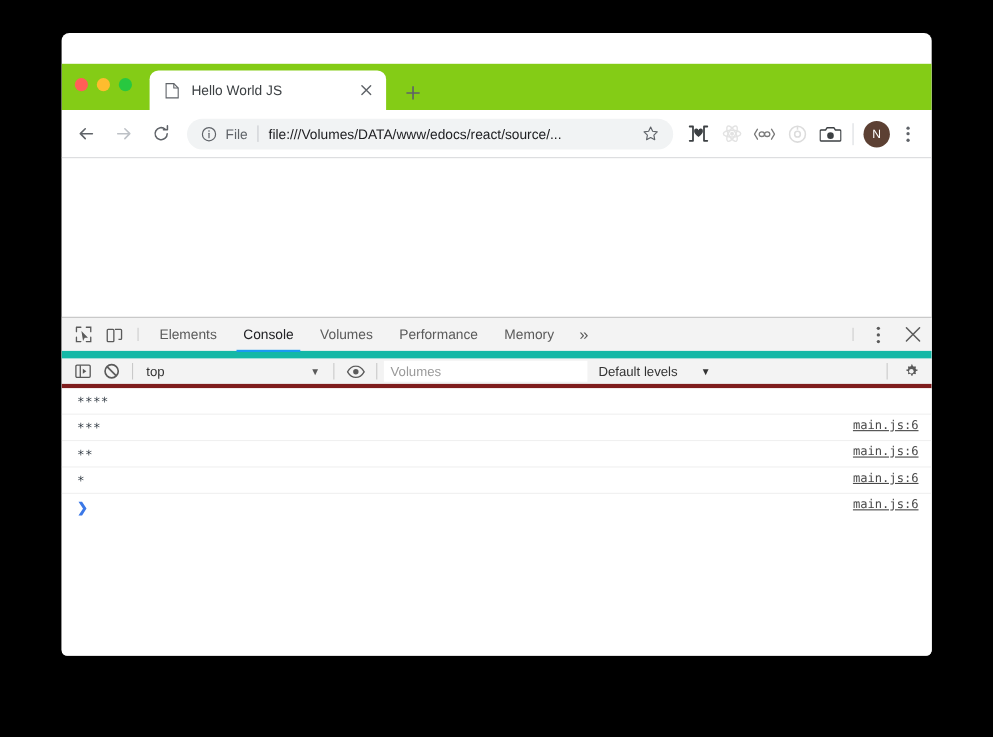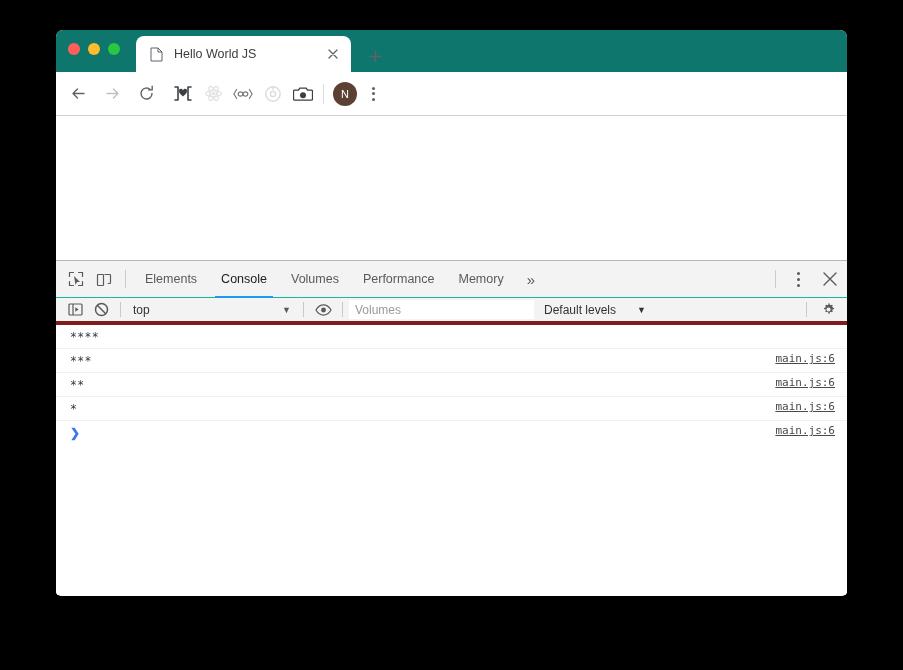--- a/index.html
+++ b/index.html
@@ -22,23 +22,24 @@
     background: #ffffff;
     border-radius: 7px 7px 5px 5px;
     overflow: hidden;
     box-shadow: 0 0 0 0.5px rgba(0,0,0,0.18);
   }
 
   
   #tab-strip {
     position: relative;
     height: 42px;
-    background: #0f766e;
+    background: #84cc16;
     display: flex;
     align-items: flex-end;
+    margin-top: 28px;
   }
   #traffic-lights {
     position: absolute;
     left: 12px;
     top: 13px;
     display: flex;
     gap: 8px;
     align-items: center;
   }
   .light { width: 12px; height: 12px; border-radius: 50%; }
@@ -196,21 +197,21 @@
   #devtools {
     height: 334px;
     background: #ffffff;
     display: flex;
     flex-direction: column;
   }
 
   #devtools-tabbar {
     height: 37px;
     background: #f3f3f3;
-    border-bottom: 1px solid #14b8a6;
+    border-bottom: 7px solid #14b8a6;
     display: flex;
     align-items: stretch;
     padding-left: 6px;
   }
   .dt-icon-btn {
     width: 28px;
     display: flex; align-items: center; justify-content: center;
     color: #5a5a5a;
   }
   .dt-sep {
@@ -410,20 +411,37 @@
       </svg>
     </div>
 
     <div class="nav-btn">
       <svg width="17" height="17" viewBox="0 0 17 17">
         <path d="M14 8.5 a5.5 5.5 0 1 1 -1.8 -4.05" fill="none" stroke="#5f6368" stroke-width="1.4" stroke-linecap="round"></path>
         <path d="M14.2 1.3 V4.9 H10.6" fill="none" stroke="#5f6368" stroke-width="1.4" stroke-linecap="round" stroke-linejoin="round"></path>
       </svg>
     </div>
 
+    <div id="omnibox">
+      <span id="site-info-icon">
+        <svg width="14" height="14" viewBox="0 0 14 14">
+          <circle cx="7" cy="7" r="6" fill="none" stroke="#5f6368" stroke-width="1.1"></circle>
+          <path d="M7 6.2 V10.2" stroke="#5f6368" stroke-width="1.1" stroke-linecap="round"></path>
+          <circle cx="7" cy="4.1" r="0.75" fill="#5f6368"></circle>
+        </svg>
+      </span>
+      <span id="scheme-label">File</span>
+      <span id="omnibox-divider"></span>
+      <span id="url-text">file:///Volumes/DATA/www/edocs/react/source/...</span>
+      <span id="bookmark-star">
+        <svg width="15" height="15" viewBox="0 0 16 16">
+          <path d="M8 1.6 l1.95 4.1 4.45 .6 -3.25 3.1 .8 4.45 -3.95 -2.15 -3.95 2.15 .8 -4.45 -3.25 -3.1 4.45 -.6 z" fill="none" stroke="#5f6368" stroke-width="1.1" stroke-linejoin="round"></path>
+        </svg>
+      </span>
+    </div>
 
     <div class="ext-icon">
       <svg width="20" height="17" viewBox="0 0 20 17">
         <path d="M5 2 V15 M5 2 H2 M5 15 H2" stroke="#3c4043" stroke-width="1.6" fill="none" stroke-linecap="round"></path>
         <path d="M15 2 V15 M15 2 H18 M15 15 H18" stroke="#3c4043" stroke-width="1.6" fill="none" stroke-linecap="round"></path>
         <path d="M10 11.5 c-3 -2.4 -4 -3.7 -4 -5.2 a2 2 0 0 1 4 -0.9 a2 2 0 0 1 4 0.9 c0 1.5 -1 2.8 -4 5.2 z" fill="#3c4043"></path>
       </svg>
     </div>
 
     <div class="ext-icon">

